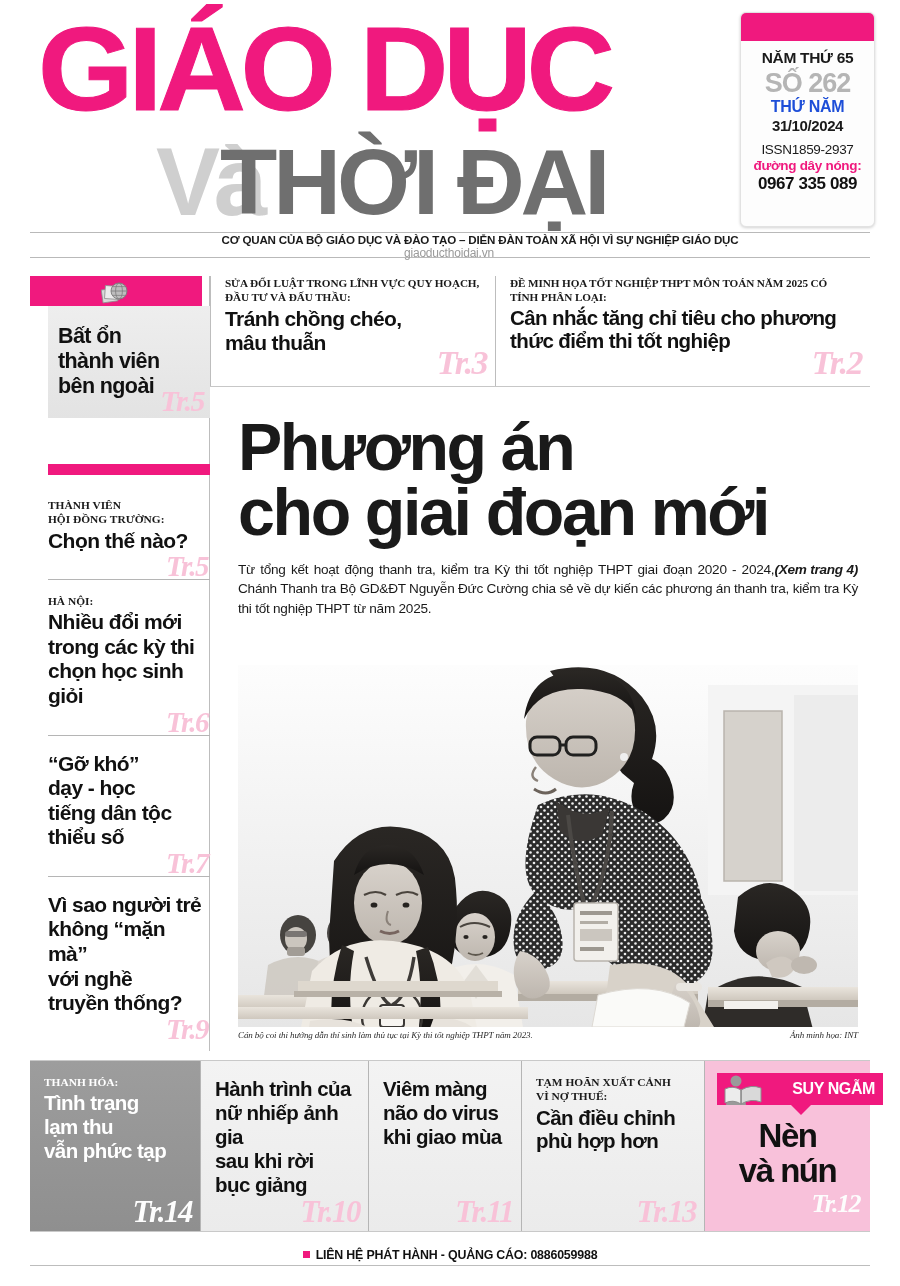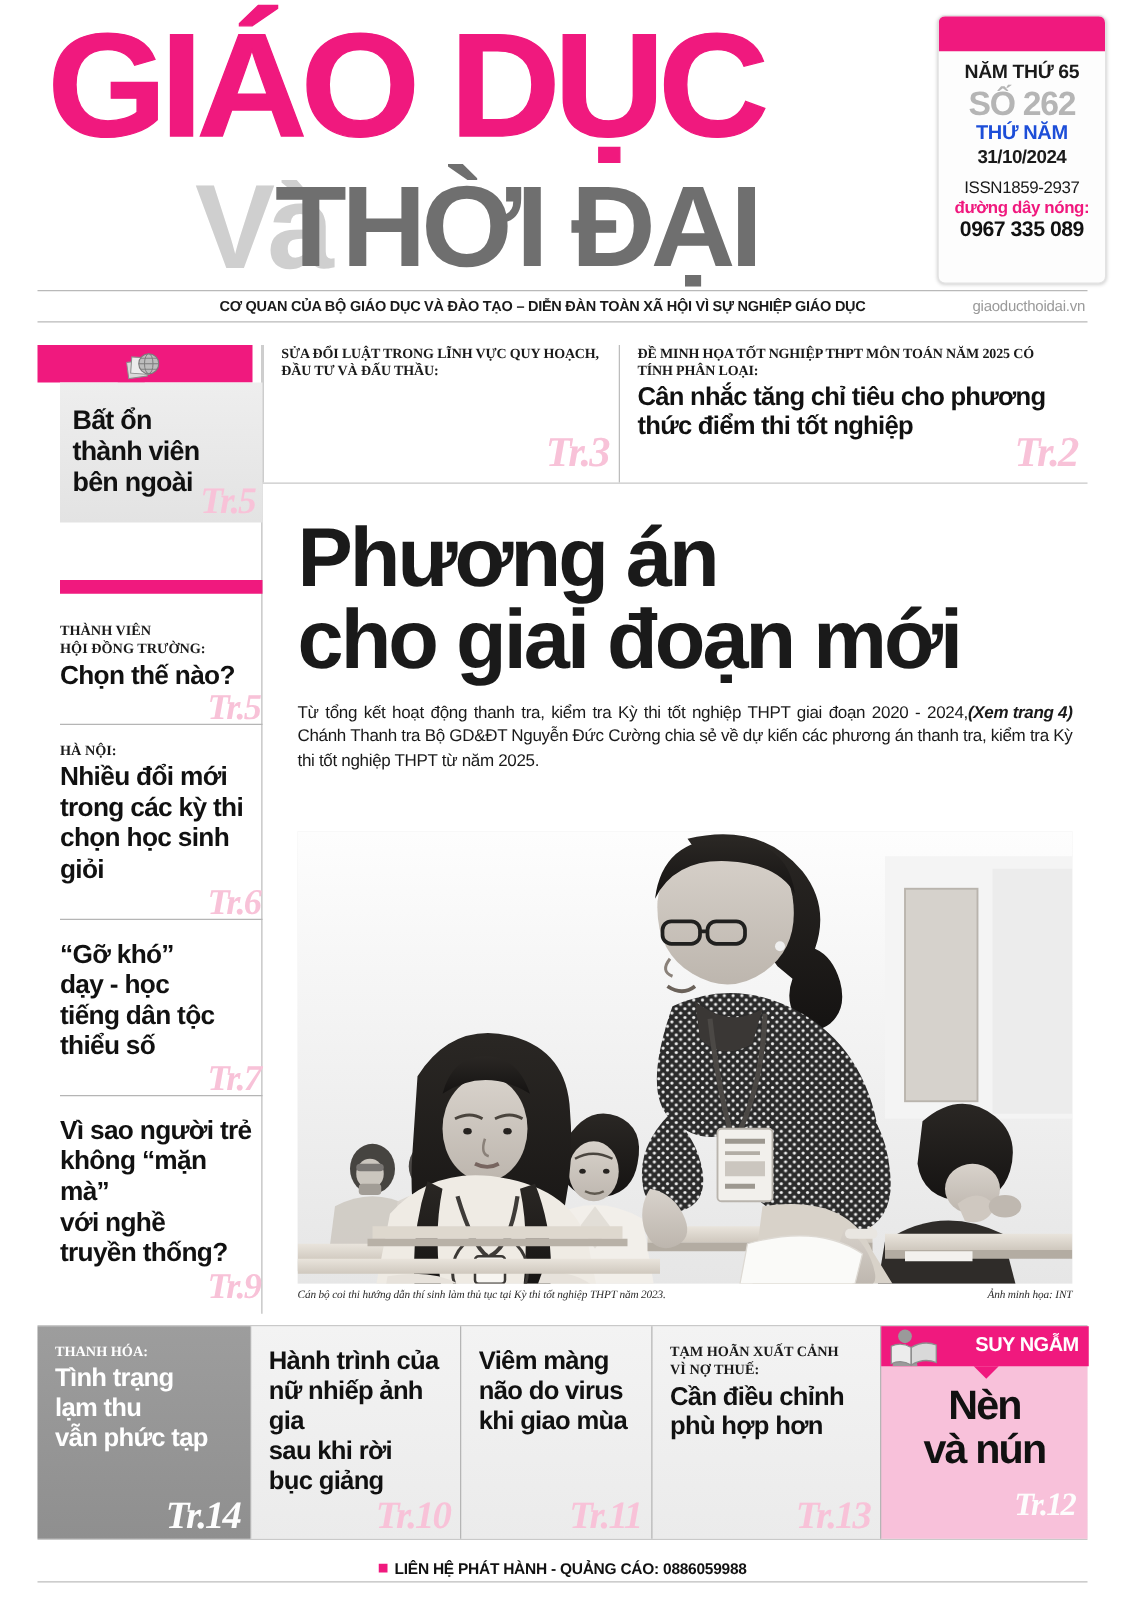--- a/index.html
+++ b/index.html
@@ -74,21 +74,21 @@
     color: #6f6f6f;
     z-index: 2;
     white-space: nowrap;
     transform: scaleX(1.02);
     transform-origin: left top;
   }
 
   
   .info-box {
     position: absolute;
-    right: 15px;
+    right: 25px;
     top: 12px;
     width: 135px;
     height: 215px;
     background: #fdfdfd;
     border: 1px solid #e2e2e2;
     border-radius: 6px;
     box-shadow: 0 1px 3px rgba(0,0,0,.18);
     overflow: hidden;
     text-align: center;
   }
@@ -150,20 +150,21 @@
   .tagline-row {
     position: absolute;
     left: 30px;
     right: 30px;
     top: 232px;
     height: 26px;
     border-top: 1px solid #b9b9b9;
     border-bottom: 1px solid #b9b9b9;
     display: flex;
     align-items: center;
+    flex-direction: column;
   }
   .tagline {
     flex: 1;
     text-align: center;
     font-weight: bold;
     font-size: 11.6px;
     color: #1a1a1a;
     letter-spacing: -0.2px;
     padding-left: 60px;
   }
@@ -419,21 +420,21 @@
   .bcell {
     position: relative;
     padding: 14px 12px 0 14px;
     border-left: 1px solid #b5b5b5;
   }
   .bcell:first-child { border-left: none; }
   .b1 { width: 170px; background: linear-gradient(180deg,#9d9d9d 0%,#8f8f8f 100%); }
   .b2 { width: 168px; }
   .b3 { width: 153px; }
   .b4 { width: 183px; }
-  .b5 { width: 166px; background: #f8c1da; padding: 0; }
+  .b5 { width: 166px; background: #f8c1da; padding: 12px; }
 
   .b1 .b-kicker { color: #fff; }
   .b1 .b-title { color: #fff; }
   .b1 .pg { color: #d7d7d7; }
 
   .b-kicker {
     font-family: "Liberation Serif", serif;
     font-weight: bold;
     font-size: 11.4px;
     line-height: 1.25;
@@ -567,20 +568,21 @@
           <line x1="10" y1="10" x2="26" y2="10" stroke="#7c7c7c" stroke-width="0.8"></line>
           <line x1="11.6" y1="5.6" x2="24.4" y2="5.6" stroke="#7c7c7c" stroke-width="0.7"></line>
           <line x1="11.6" y1="14.4" x2="24.4" y2="14.4" stroke="#7c7c7c" stroke-width="0.7"></line>
         </svg>
         <span class="badge-text">VẤN ĐỀ HÔM NAY</span>
       </div>
     </div>
 
     <div class="teaser teaser-a">
       <div class="kicker">SỬA ĐỔI LUẬT TRONG LĨNH VỰC QUY HOẠCH, ĐẦU TƯ VÀ ĐẤU THẦU:</div>
+      <div class="teaser-title">Tránh chồng chéo,<br>mâu thuẫn</div>
       <div class="pg">Tr.3</div>
     </div>
 
     <div class="teaser teaser-b">
       <div class="kicker">ĐỀ MINH HỌA TỐT NGHIỆP THPT MÔN TOÁN NĂM 2025 CÓ TÍNH PHÂN LOẠI:</div>
       <div class="teaser-title">Cân nhắc tăng chỉ tiêu cho phương thức điểm thi tốt nghiệp</div>
       <div class="pg">Tr.2</div>
     </div>
   </div>
   <div class="teaser-rule"></div>

